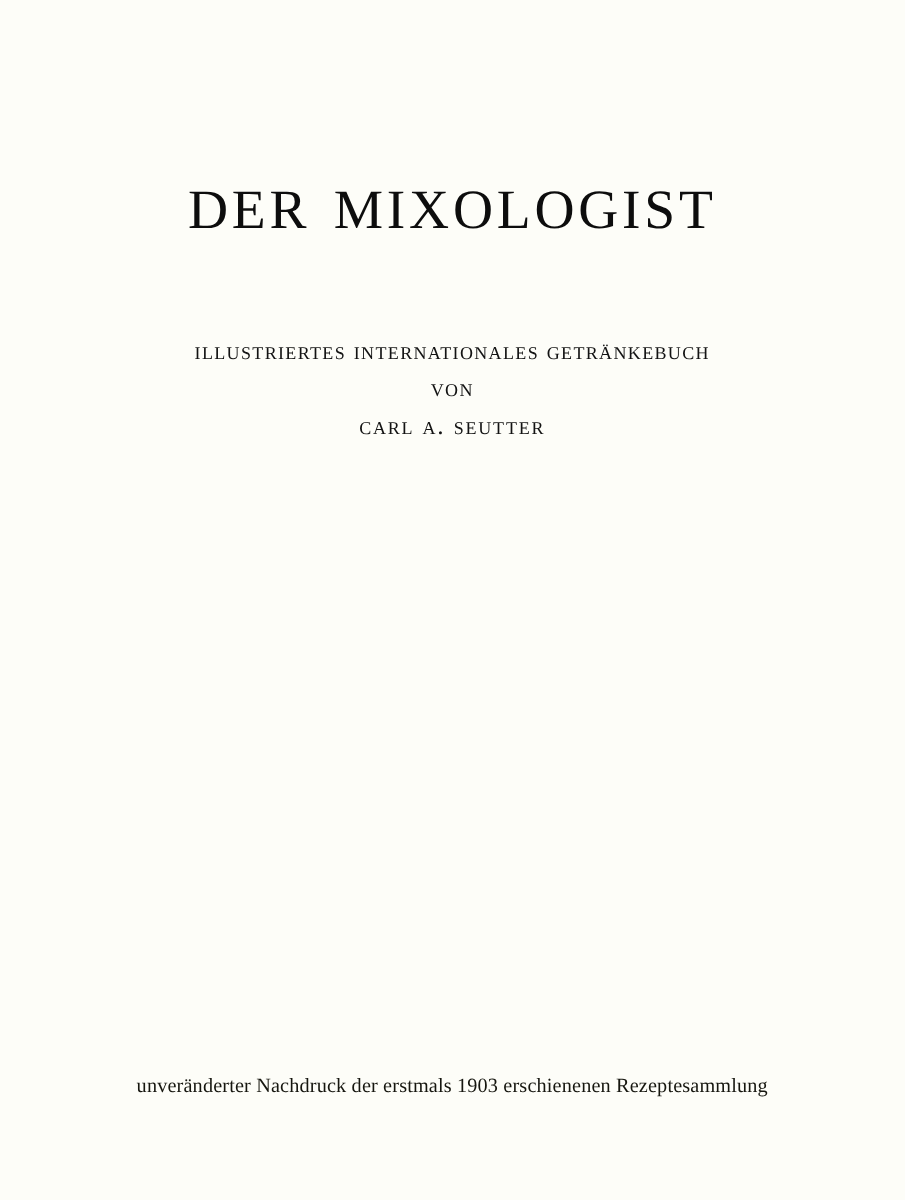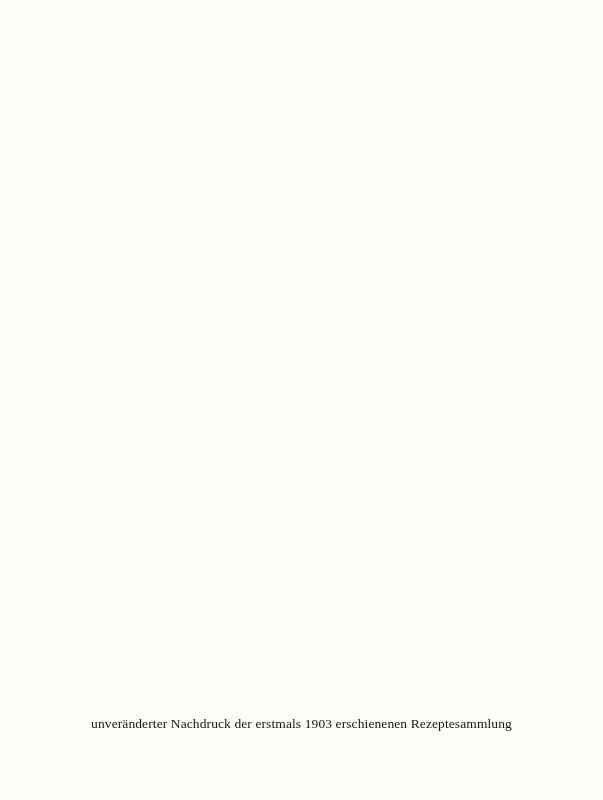--- a/index.html
+++ b/index.html
@@ -72,17 +72,25 @@
     color: #16160f;
     letter-spacing: 0.1px;
     white-space: nowrap;
   }
 </style>
 </head>
 <body>
 
 <div class="page">
 
+  <div class="title-block">
+    <h1 class="main-title">Der Mixologist</h1>
+  </div>
 
+  <div class="subtitle-block">
+    <p class="subtitle-line">Illustriertes internationales Getränkebuch</p>
+    <p class="subtitle-line">von</p>
+    <p class="subtitle-line author">Carl A. Seutter</p>
+  </div>
 
   <div class="footer-note">unveränderter Nachdruck der erstmals 1903 erschienenen Rezeptesammlung</div>
 
 </div>
 
 </body></html>

